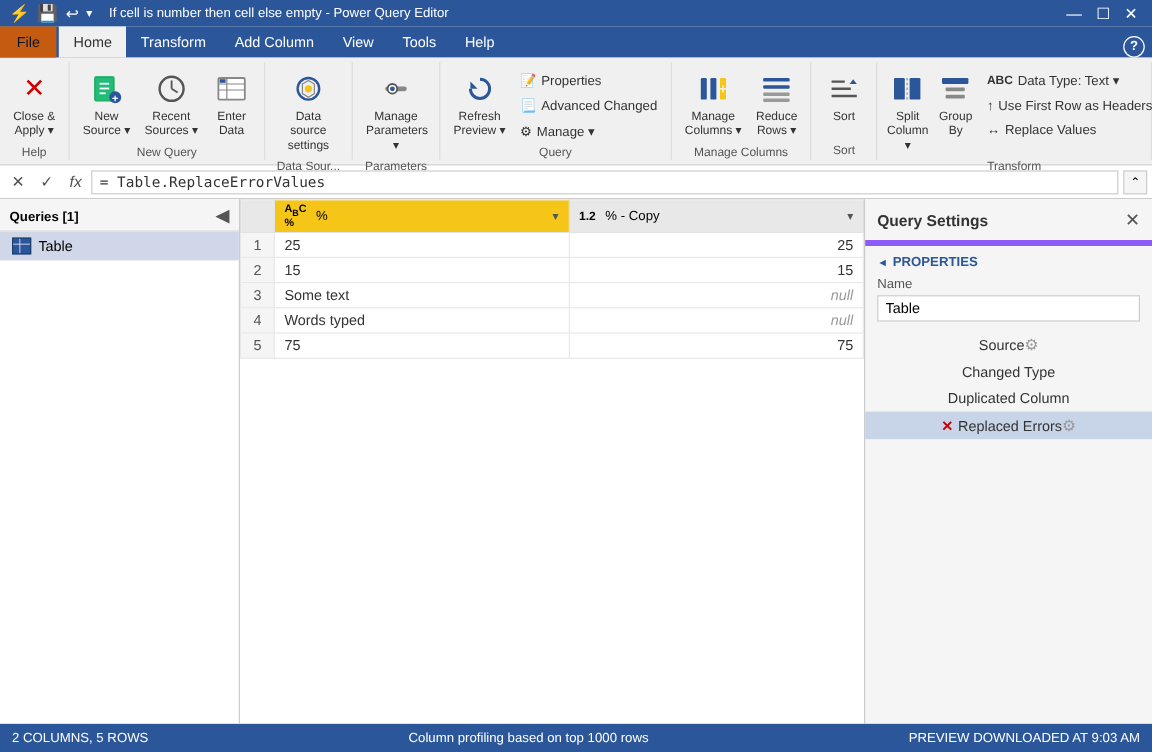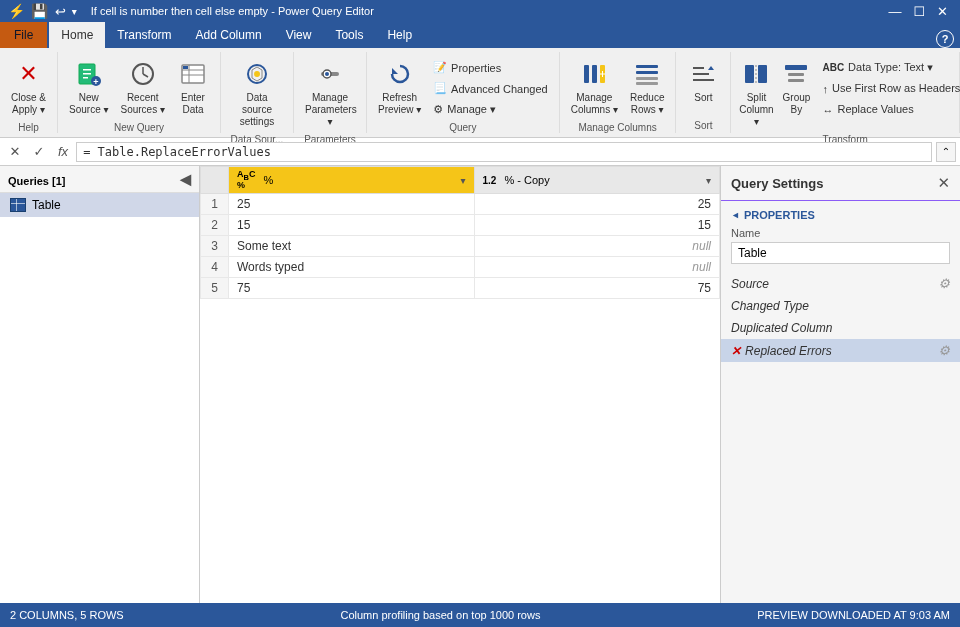--- a/index.html
+++ b/index.html
@@ -293,21 +293,21 @@
       border-left: 1px solid #ccc;
       display: flex;
       flex-direction: column;
     }
     .settings-header {
       display: flex;
       align-items: center;
       justify-content: space-between;
       padding: 8px 10px;
       background: #f5f5f5;
-      border-bottom: 1px solid #8b5cf6;
+      border-bottom: 5px solid #8b5cf6;
     }
     .settings-title { font-size: 13px; font-weight: 600; color: #333; }
     .settings-close { cursor: pointer; font-size: 15px; color: #555; }
     .settings-section-label {
       font-size: 11px;
       font-weight: 700;
       color: #2b579a;
       padding: 8px 10px 4px 10px;
       display: flex;
       align-items: center;
@@ -333,26 +333,25 @@
       padding: 6px 10px 4px 10px;
       display: flex;
       align-items: center;
       gap: 4px;
       border-top: 1px solid #ddd;
     }
     .applied-steps-label::before { content: '◄'; font-size: 9px; }
     .step-item {
       display: flex;
       align-items: center;
-      justify-content: space-between;
+      justify-content: center;
       padding: 4px 10px;
       cursor: pointer;
       font-size: 12px;
       color: #333;
-      font-style: italic;
     }
     .step-item.active { background: #c8d4e8; }
     .step-gear { color: #999; font-size: 13px; cursor: pointer; }
     .step-item-left { display: flex; align-items: center; gap: 4px; }
     .step-error-x { color: #c00; font-size: 12px; font-weight: bold; }
 
     
     .status-bar {
       background: #2b579a;
       height: 24px;

